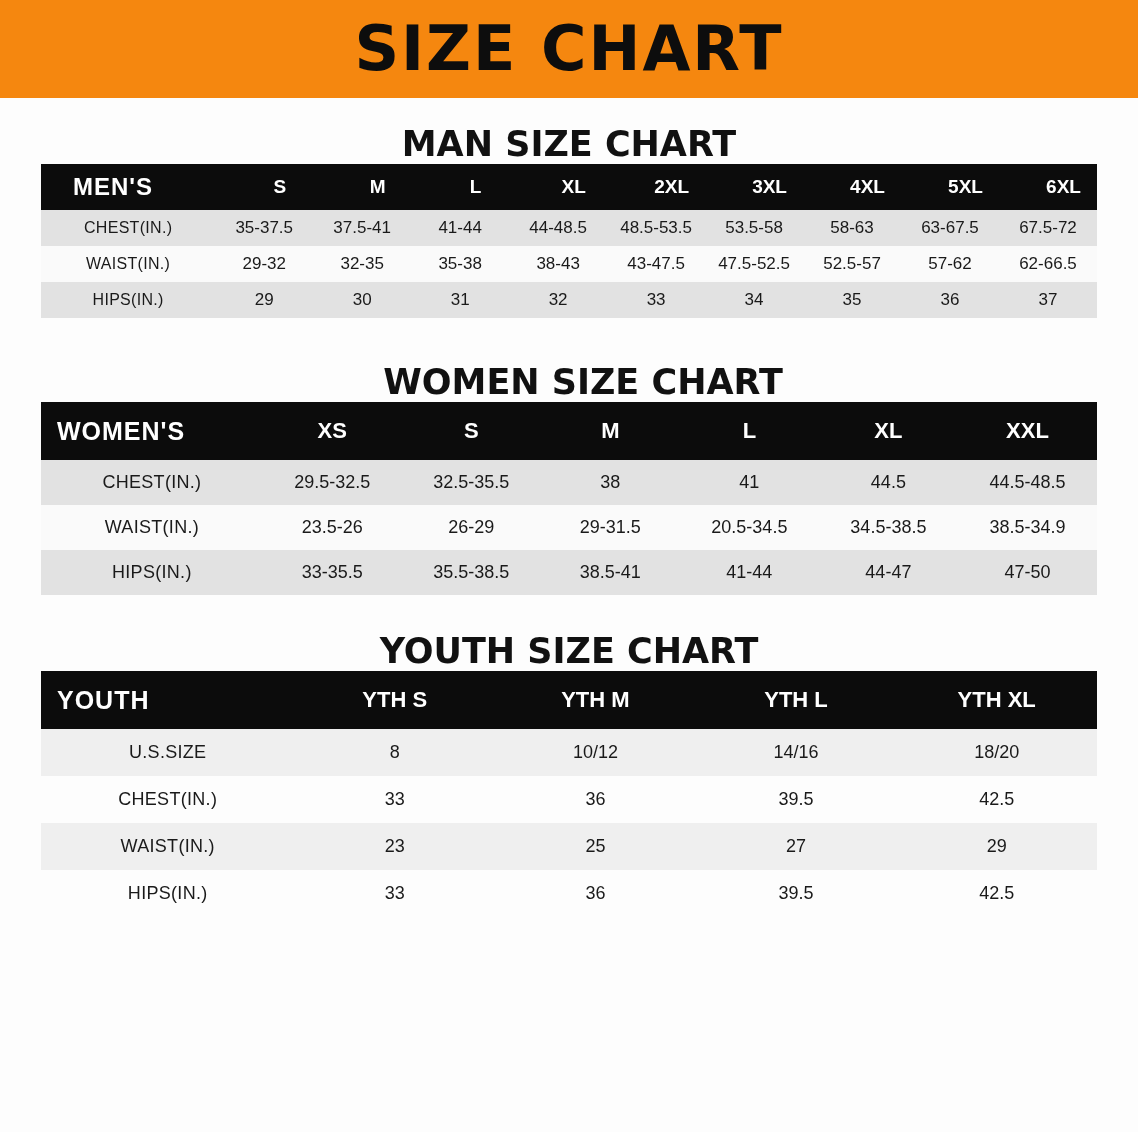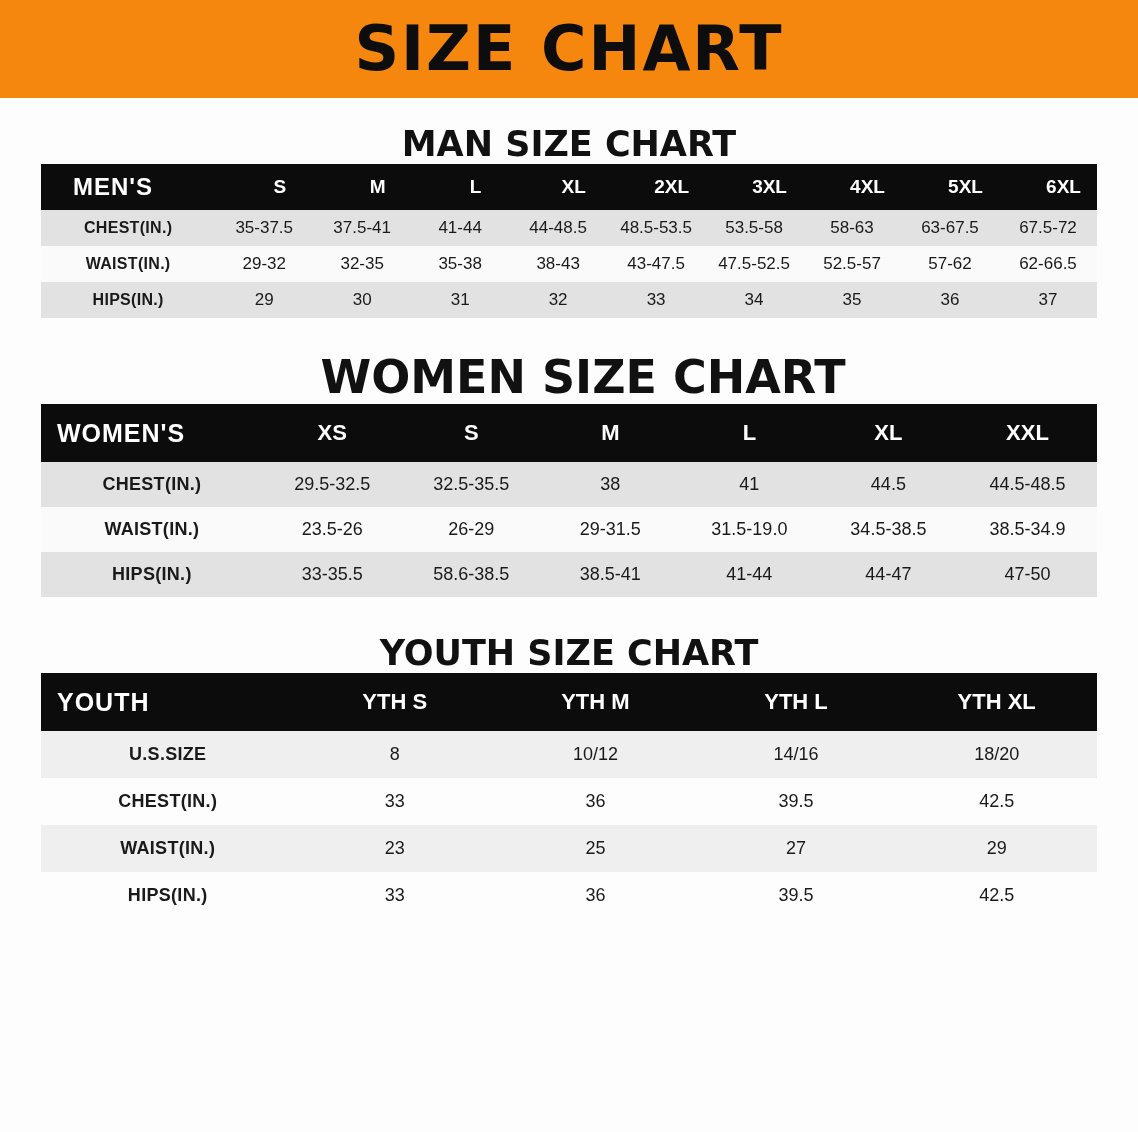--- a/index.html
+++ b/index.html
@@ -36,21 +36,21 @@
     line-height: 1;
   }
   
   .section-title {
     text-align: center;
     font-family: "DejaVu Sans", sans-serif;
     font-weight: bold;
     color: #111111;
   }
   .title-man   { font-size: 35px; margin-top: 26px; }
-  .title-women { font-size: 46px; margin-top: 32px; padding-left: 28px; }
+  .title-women { font-size: 35px; margin-top: 44px; padding-left: 28px; }
   .title-youth { font-size: 35px; margin-top: 36px; }
 
   
   .tbl-wrap {
     margin: 0 auto;
     width: 1056px;
   }
   table.sz {
     width: 100%;
     border-collapse: collapse;
@@ -70,21 +70,21 @@
     color: #ffffff;
     font-weight: bold;
   }
   table.sz thead th.rowlabel {
     text-align: left;
     padding-left: 16px;
     letter-spacing: 1px;
   }
   
   table.sz td.rowlabel {
-    font-weight: bold;
+    font-weight: normal;
     letter-spacing: 0.3px;
   }
 
   
   #men-table thead th { height: 44px; font-size: 19px; padding-left: 32px; }
   #men-table thead th.rowlabel { font-size: 24px; }
   #men-table tbody td { height: 34px; font-size: 17px; }
   #men-table tbody td.rowlabel { font-size: 16px; text-align: center; }
   #men-table tbody tr:nth-child(odd)  { background: #e2e2e2; }
   #men-table tbody tr:nth-child(even) { background: #fafafa; }
@@ -232,28 +232,28 @@
           <td>38</td>
           <td>41</td>
           <td>44.5</td>
           <td>44.5-48.5</td>
         </tr>
         <tr>
           <td class="rowlabel">WAIST(IN.)</td>
           <td>23.5-26</td>
           <td>26-29</td>
           <td>29-31.5</td>
-          <td>31.5-19.0</td>
+          <td>20.5-34.5</td>
           <td>34.5-38.5</td>
           <td>38.5-34.9</td>
         </tr>
         <tr>
           <td class="rowlabel">HIPS(IN.)</td>
           <td>33-35.5</td>
-          <td>58.6-38.5</td>
+          <td>35.5-38.5</td>
           <td>38.5-41</td>
           <td>41-44</td>
           <td>44-47</td>
           <td>47-50</td>
         </tr>
       </tbody>
     </table>
   </div>
 
   <div class="section-title title-youth">YOUTH SIZE CHART</div>

